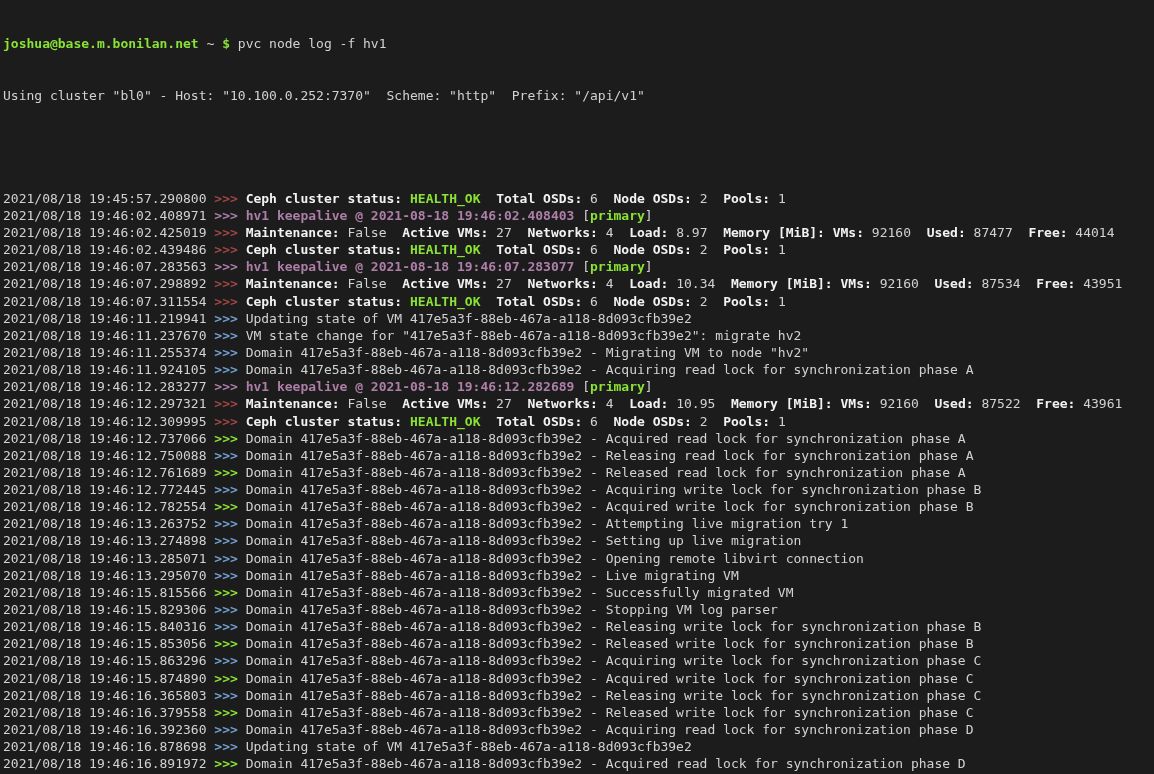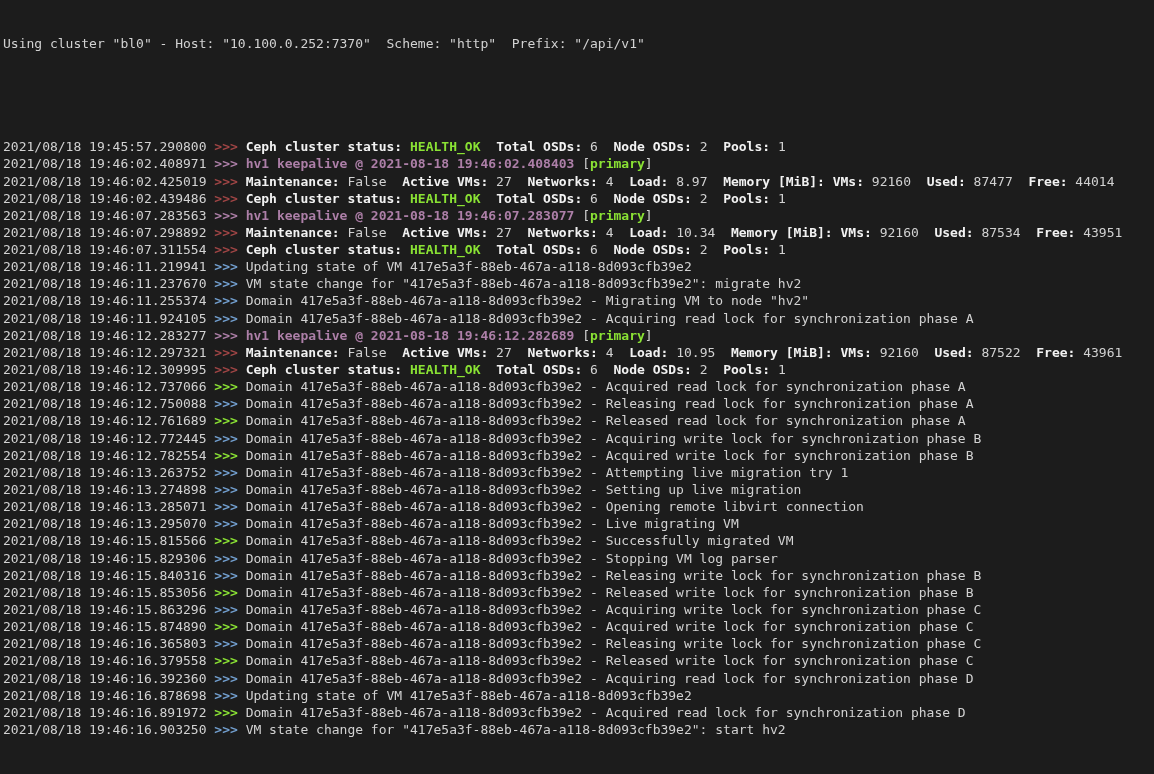--- a/index.html
+++ b/index.html
@@ -26,18 +26,19 @@
   .sp { color: var(--pink, #ad7fa8); font-weight: bold; text-align: center; }
   .mk-status    { color: var(--maroon, #a04545); font-weight: bold; }
   .mk-keepalive { color: var(--pink, #ad7fa8);  font-weight: bold; }
   .mk-action    { color: var(--blue, #729fcf);  font-weight: bold; }
   .mk-done      { color: var(--green, #8ae234); font-weight: bold; }
 </style>
 </head>
 <body>
 
 <div class="term">
+  <div class="line"><span class="sg">joshua@base.m.bonilan.net</span><span class="sd"> ~ </span><span class="sg">$</span><span class="sd"> pvc node log -f hv1</span></div>
   <div class="line sd">Using cluster "bl0" - Host: "10.100.0.252:7370"  Scheme: "http"  Prefix: "/api/v1"</div>
   <div class="line"> </div>
   <div><div class="line"><span class="sd">2021/08/18 19:45:57.290800 </span><span class="mk-status">&gt;&gt;&gt; </span><span class="sb">Ceph cluster status:</span><span class="sd"> </span><span class="sg">HEALTH_OK</span><span class="sd">  </span><span class="sb">Total OSDs:</span><span class="sd"> 6  </span><span class="sb">Node OSDs:</span><span class="sd"> 2  </span><span class="sb">Pools:</span><span class="sd"> 1</span></div><div class="line"><span class="sd">2021/08/18 19:46:02.408971 </span><span class="mk-keepalive">&gt;&gt;&gt; </span><span class="sp">hv1 keepalive @ 2021-08-18 19:46:02.408403</span><span class="sd"> [</span><span class="sg">primary</span><span class="sd">]</span></div><div class="line"><span class="sd">2021/08/18 19:46:02.425019 </span><span class="mk-status">&gt;&gt;&gt; </span><span class="sb">Maintenance:</span><span class="sd"> False  </span><span class="sb">Active VMs:</span><span class="sd"> 27  </span><span class="sb">Networks:</span><span class="sd"> 4  </span><span class="sb">Load:</span><span class="sd"> 8.97  </span><span class="sb">Memory [MiB]:</span><span class="sd"> </span><span class="sb">VMs:</span><span class="sd"> 92160  </span><span class="sb">Used:</span><span class="sd"> 87477  </span><span class="sb">Free:</span><span class="sd"> 44014</span></div><div class="line"><span class="sd">2021/08/18 19:46:02.439486 </span><span class="mk-status">&gt;&gt;&gt; </span><span class="sb">Ceph cluster status:</span><span class="sd"> </span><span class="sg">HEALTH_OK</span><span class="sd">  </span><span class="sb">Total OSDs:</span><span class="sd"> 6  </span><span class="sb">Node OSDs:</span><span class="sd"> 2  </span><span class="sb">Pools:</span><span class="sd"> 1</span></div><div class="line"><span class="sd">2021/08/18 19:46:07.283563 </span><span class="mk-keepalive">&gt;&gt;&gt; </span><span class="sp">hv1 keepalive @ 2021-08-18 19:46:07.283077</span><span class="sd"> [</span><span class="sg">primary</span><span class="sd">]</span></div><div class="line"><span class="sd">2021/08/18 19:46:07.298892 </span><span class="mk-status">&gt;&gt;&gt; </span><span class="sb">Maintenance:</span><span class="sd"> False  </span><span class="sb">Active VMs:</span><span class="sd"> 27  </span><span class="sb">Networks:</span><span class="sd"> 4  </span><span class="sb">Load:</span><span class="sd"> 10.34  </span><span class="sb">Memory [MiB]:</span><span class="sd"> </span><span class="sb">VMs:</span><span class="sd"> 92160  </span><span class="sb">Used:</span><span class="sd"> 87534  </span><span class="sb">Free:</span><span class="sd"> 43951</span></div><div class="line"><span class="sd">2021/08/18 19:46:07.311554 </span><span class="mk-status">&gt;&gt;&gt; </span><span class="sb">Ceph cluster status:</span><span class="sd"> </span><span class="sg">HEALTH_OK</span><span class="sd">  </span><span class="sb">Total OSDs:</span><span class="sd"> 6  </span><span class="sb">Node OSDs:</span><span class="sd"> 2  </span><span class="sb">Pools:</span><span class="sd"> 1</span></div><div class="line"><span class="sd">2021/08/18 19:46:11.219941 </span><span class="mk-action">&gt;&gt;&gt; </span><span class="sd">Updating state of VM 417e5a3f-88eb-467a-a118-8d093cfb39e2</span></div><div class="line"><span class="sd">2021/08/18 19:46:11.237670 </span><span class="mk-action">&gt;&gt;&gt; </span><span class="sd">VM state change for "417e5a3f-88eb-467a-a118-8d093cfb39e2": migrate hv2</span></div><div class="line"><span class="sd">2021/08/18 19:46:11.255374 </span><span class="mk-action">&gt;&gt;&gt; </span><span class="sd">Domain 417e5a3f-88eb-467a-a118-8d093cfb39e2 - Migrating VM to node "hv2"</span></div><div class="line"><span class="sd">2021/08/18 19:46:11.924105 </span><span class="mk-action">&gt;&gt;&gt; </span><span class="sd">Domain 417e5a3f-88eb-467a-a118-8d093cfb39e2 - Acquiring read lock for synchronization phase A</span></div><div class="line"><span class="sd">2021/08/18 19:46:12.283277 </span><span class="mk-keepalive">&gt;&gt;&gt; </span><span class="sp">hv1 keepalive @ 2021-08-18 19:46:12.282689</span><span class="sd"> [</span><span class="sg">primary</span><span class="sd">]</span></div><div class="line"><span class="sd">2021/08/18 19:46:12.297321 </span><span class="mk-status">&gt;&gt;&gt; </span><span class="sb">Maintenance:</span><span class="sd"> False  </span><span class="sb">Active VMs:</span><span class="sd"> 27  </span><span class="sb">Networks:</span><span class="sd"> 4  </span><span class="sb">Load:</span><span class="sd"> 10.95  </span><span class="sb">Memory [MiB]:</span><span class="sd"> </span><span class="sb">VMs:</span><span class="sd"> 92160  </span><span class="sb">Used:</span><span class="sd"> 87522  </span><span class="sb">Free:</span><span class="sd"> 43961</span></div><div class="line"><span class="sd">2021/08/18 19:46:12.309995 </span><span class="mk-status">&gt;&gt;&gt; </span><span class="sb">Ceph cluster status:</span><span class="sd"> </span><span class="sg">HEALTH_OK</span><span class="sd">  </span><span class="sb">Total OSDs:</span><span class="sd"> 6  </span><span class="sb">Node OSDs:</span><span class="sd"> 2  </span><span class="sb">Pools:</span><span class="sd"> 1</span></div><div class="line"><span class="sd">2021/08/18 19:46:12.737066 </span><span class="mk-done">&gt;&gt;&gt; </span><span class="sd">Domain 417e5a3f-88eb-467a-a118-8d093cfb39e2 - Acquired read lock for synchronization phase A</span></div><div class="line"><span class="sd">2021/08/18 19:46:12.750088 </span><span class="mk-action">&gt;&gt;&gt; </span><span class="sd">Domain 417e5a3f-88eb-467a-a118-8d093cfb39e2 - Releasing read lock for synchronization phase A</span></div><div class="line"><span class="sd">2021/08/18 19:46:12.761689 </span><span class="mk-done">&gt;&gt;&gt; </span><span class="sd">Domain 417e5a3f-88eb-467a-a118-8d093cfb39e2 - Released read lock for synchronization phase A</span></div><div class="line"><span class="sd">2021/08/18 19:46:12.772445 </span><span class="mk-action">&gt;&gt;&gt; </span><span class="sd">Domain 417e5a3f-88eb-467a-a118-8d093cfb39e2 - Acquiring write lock for synchronization phase B</span></div><div class="line"><span class="sd">2021/08/18 19:46:12.782554 </span><span class="mk-done">&gt;&gt;&gt; </span><span class="sd">Domain 417e5a3f-88eb-467a-a118-8d093cfb39e2 - Acquired write lock for synchronization phase B</span></div><div class="line"><span class="sd">2021/08/18 19:46:13.263752 </span><span class="mk-action">&gt;&gt;&gt; </span><span class="sd">Domain 417e5a3f-88eb-467a-a118-8d093cfb39e2 - Attempting live migration try 1</span></div><div class="line"><span class="sd">2021/08/18 19:46:13.274898 </span><span class="mk-action">&gt;&gt;&gt; </span><span class="sd">Domain 417e5a3f-88eb-467a-a118-8d093cfb39e2 - Setting up live migration</span></div><div class="line"><span class="sd">2021/08/18 19:46:13.285071 </span><span class="mk-action">&gt;&gt;&gt; </span><span class="sd">Domain 417e5a3f-88eb-467a-a118-8d093cfb39e2 - Opening remote libvirt connection</span></div><div class="line"><span class="sd">2021/08/18 19:46:13.295070 </span><span class="mk-action">&gt;&gt;&gt; </span><span class="sd">Domain 417e5a3f-88eb-467a-a118-8d093cfb39e2 - Live migrating VM</span></div><div class="line"><span class="sd">2021/08/18 19:46:15.815566 </span><span class="mk-done">&gt;&gt;&gt; </span><span class="sd">Domain 417e5a3f-88eb-467a-a118-8d093cfb39e2 - Successfully migrated VM</span></div><div class="line"><span class="sd">2021/08/18 19:46:15.829306 </span><span class="mk-action">&gt;&gt;&gt; </span><span class="sd">Domain 417e5a3f-88eb-467a-a118-8d093cfb39e2 - Stopping VM log parser</span></div><div class="line"><span class="sd">2021/08/18 19:46:15.840316 </span><span class="mk-action">&gt;&gt;&gt; </span><span class="sd">Domain 417e5a3f-88eb-467a-a118-8d093cfb39e2 - Releasing write lock for synchronization phase B</span></div><div class="line"><span class="sd">2021/08/18 19:46:15.853056 </span><span class="mk-done">&gt;&gt;&gt; </span><span class="sd">Domain 417e5a3f-88eb-467a-a118-8d093cfb39e2 - Released write lock for synchronization phase B</span></div><div class="line"><span class="sd">2021/08/18 19:46:15.863296 </span><span class="mk-action">&gt;&gt;&gt; </span><span class="sd">Domain 417e5a3f-88eb-467a-a118-8d093cfb39e2 - Acquiring write lock for synchronization phase C</span></div><div class="line"><span class="sd">2021/08/18 19:46:15.874890 </span><span class="mk-done">&gt;&gt;&gt; </span><span class="sd">Domain 417e5a3f-88eb-467a-a118-8d093cfb39e2 - Acquired write lock for synchronization phase C</span></div><div class="line"><span class="sd">2021/08/18 19:46:16.365803 </span><span class="mk-action">&gt;&gt;&gt; </span><span class="sd">Domain 417e5a3f-88eb-467a-a118-8d093cfb39e2 - Releasing write lock for synchronization phase C</span></div><div class="line"><span class="sd">2021/08/18 19:46:16.379558 </span><span class="mk-done">&gt;&gt;&gt; </span><span class="sd">Domain 417e5a3f-88eb-467a-a118-8d093cfb39e2 - Released write lock for synchronization phase C</span></div><div class="line"><span class="sd">2021/08/18 19:46:16.392360 </span><span class="mk-action">&gt;&gt;&gt; </span><span class="sd">Domain 417e5a3f-88eb-467a-a118-8d093cfb39e2 - Acquiring read lock for synchronization phase D</span></div><div class="line"><span class="sd">2021/08/18 19:46:16.878698 </span><span class="mk-action">&gt;&gt;&gt; </span><span class="sd">Updating state of VM 417e5a3f-88eb-467a-a118-8d093cfb39e2</span></div><div class="line"><span class="sd">2021/08/18 19:46:16.891972 </span><span class="mk-done">&gt;&gt;&gt; </span><span class="sd">Domain 417e5a3f-88eb-467a-a118-8d093cfb39e2 - Acquired read lock for synchronization phase D</span></div><div class="line"><span class="sd">2021/08/18 19:46:16.903250 </span><span class="mk-action">&gt;&gt;&gt; </span><span class="sd">VM state change for "417e5a3f-88eb-467a-a118-8d093cfb39e2": start hv2</span></div></div>
   
   
 </div>
 
 </body></html>

